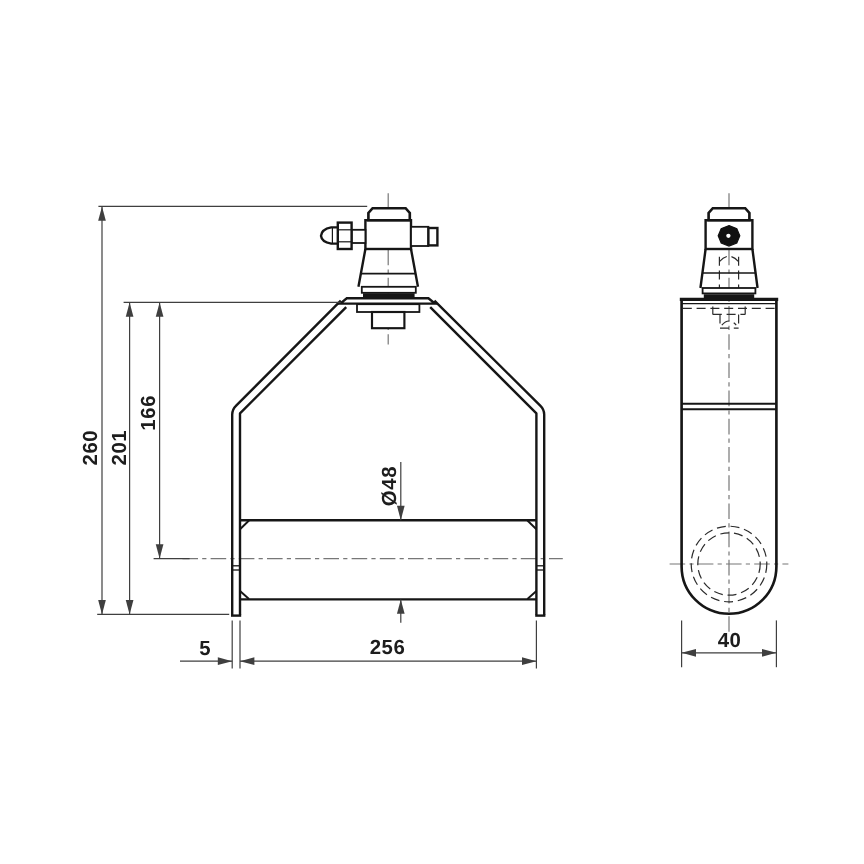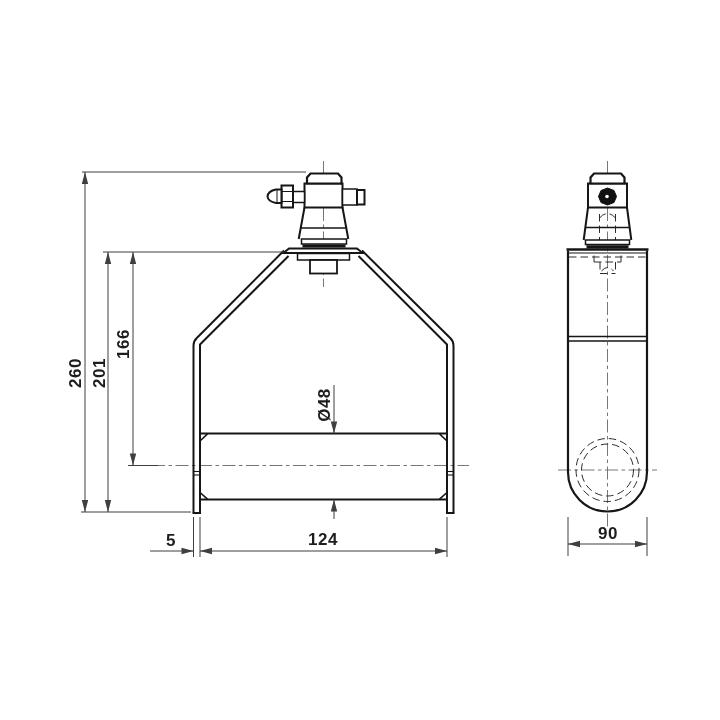--- a/index.html
+++ b/index.html
@@ -167,16 +167,16 @@
     <path d="M568,544 L580,540.8 L580,547.2 Z"></path>
     <path d="M647,544 L635,540.8 L635,547.2 Z"></path>
   </g>
 </svg>
 
 <div class="dim-label rot" style="left:46px;top:363px;">260</div>
 <div class="dim-label rot" style="left:70px;top:363px;">201</div>
 <div class="dim-label rot" style="left:94px;top:334px;">166</div>
 <div class="dim-label rot" style="left:295px;top:395px;">Ø48</div>
 <div class="dim-label" style="left:141px;top:531px;">5</div>
-<div class="dim-label" style="left:293px;top:530px;">124</div>
-<div class="dim-label" style="left:578px;top:524px;">90</div>
+<div class="dim-label" style="left:293px;top:530px;">256</div>
+<div class="dim-label" style="left:578px;top:524px;">40</div>
 
 </div>
 
 </body></html>

